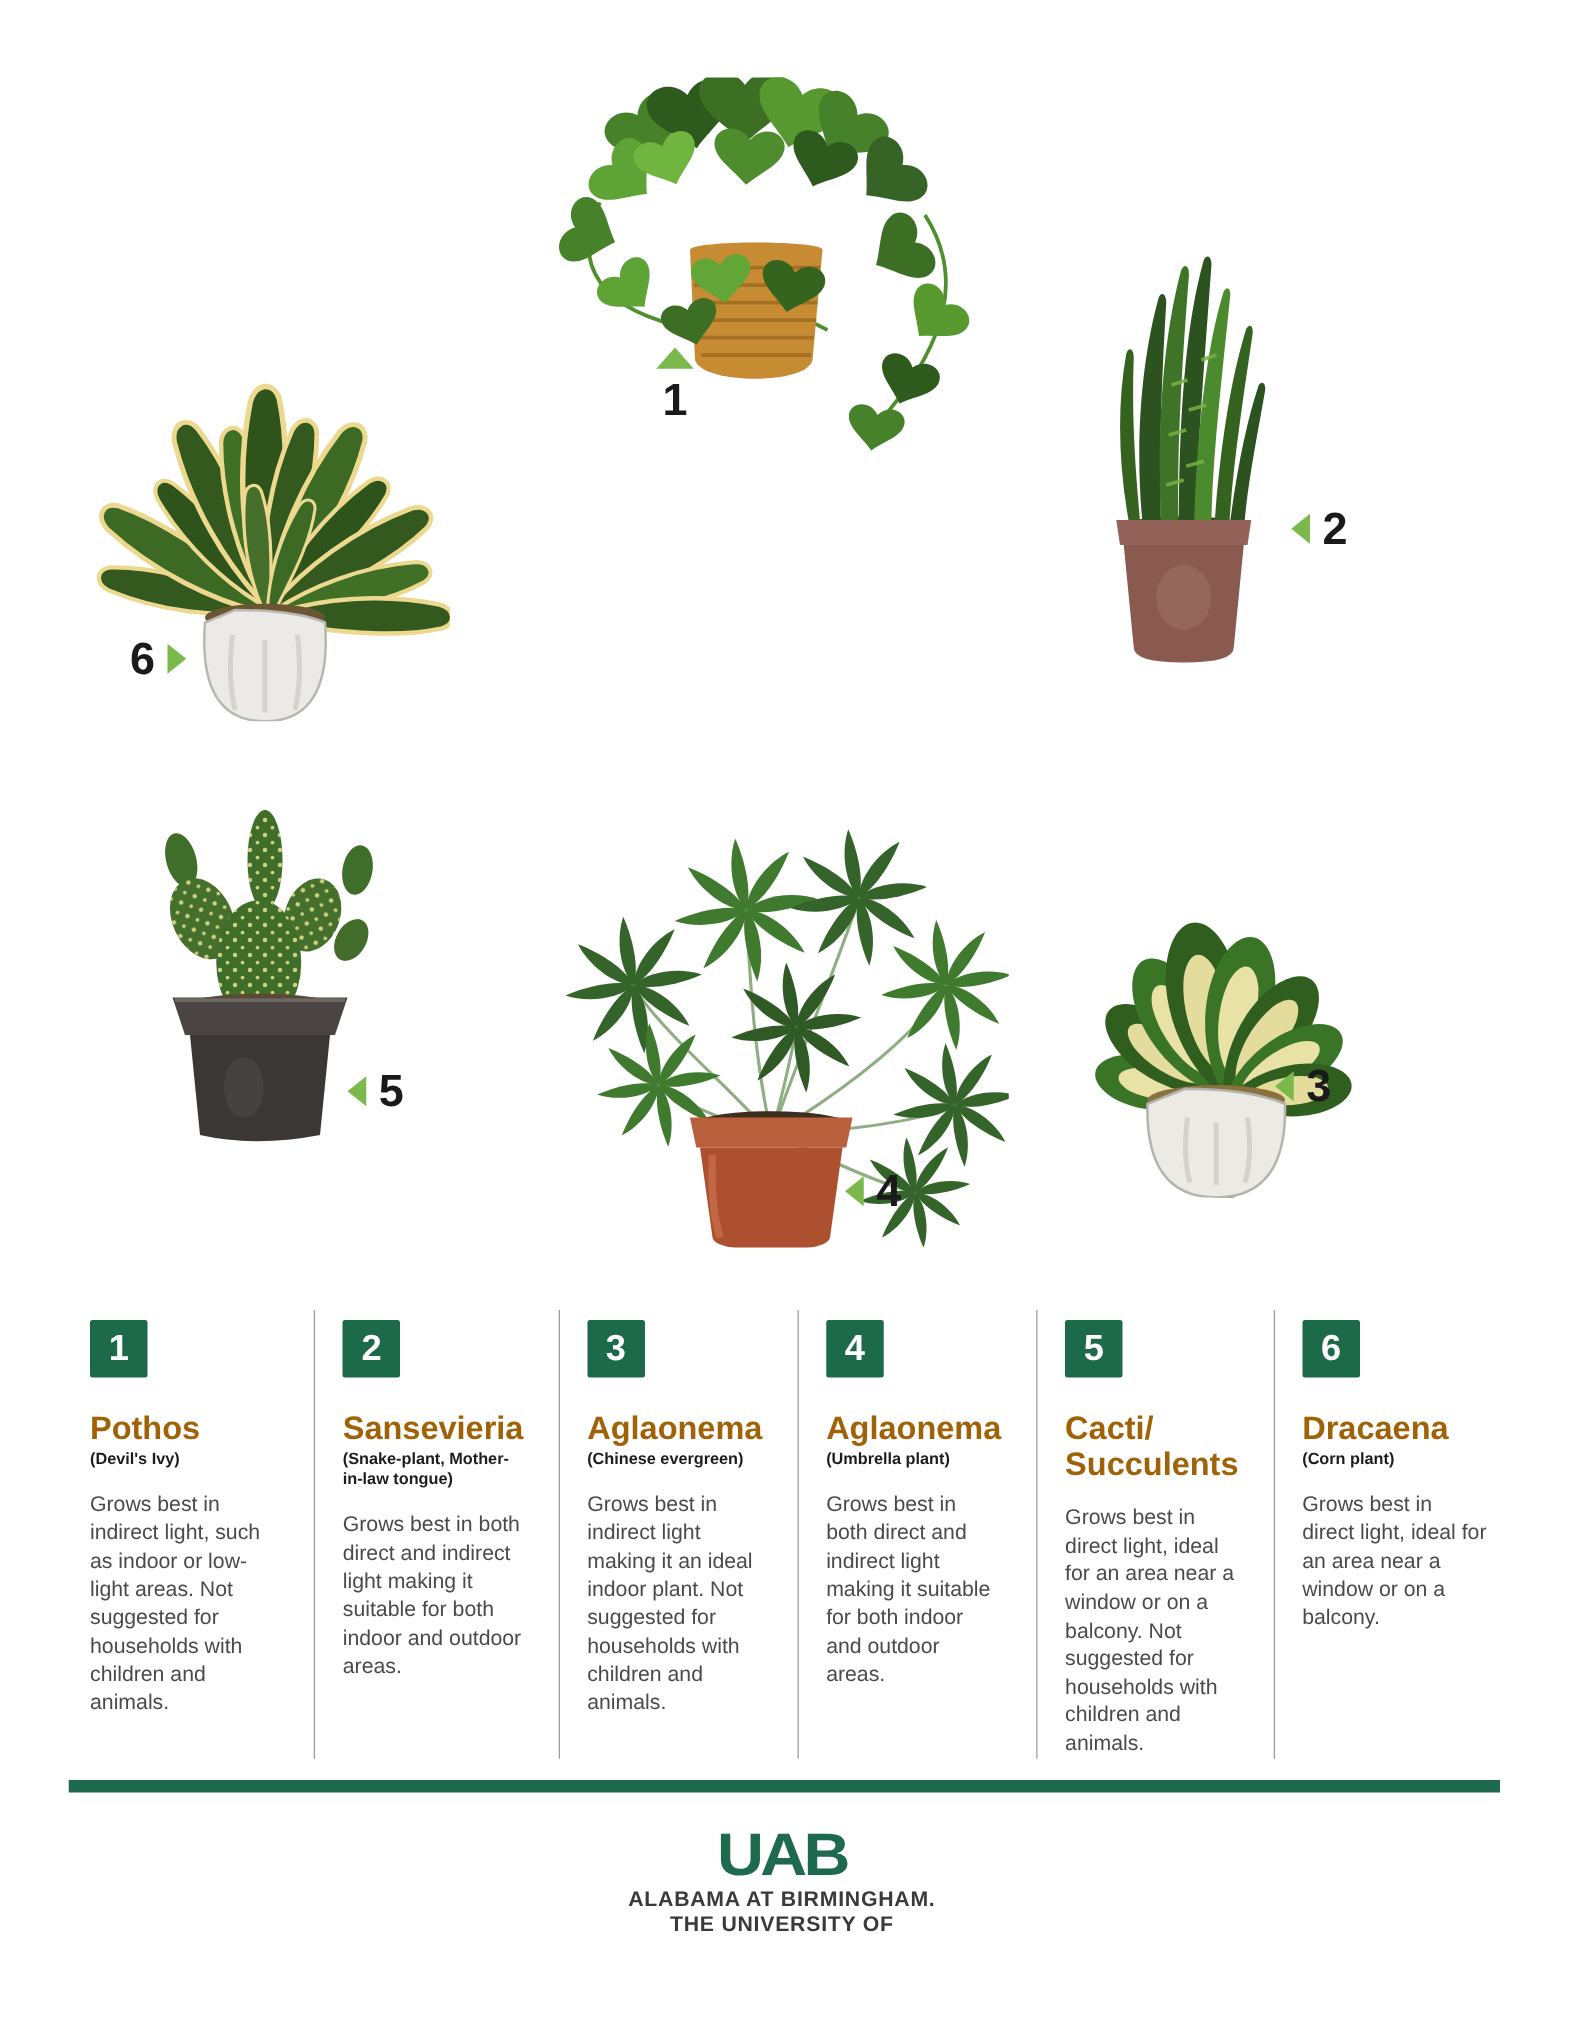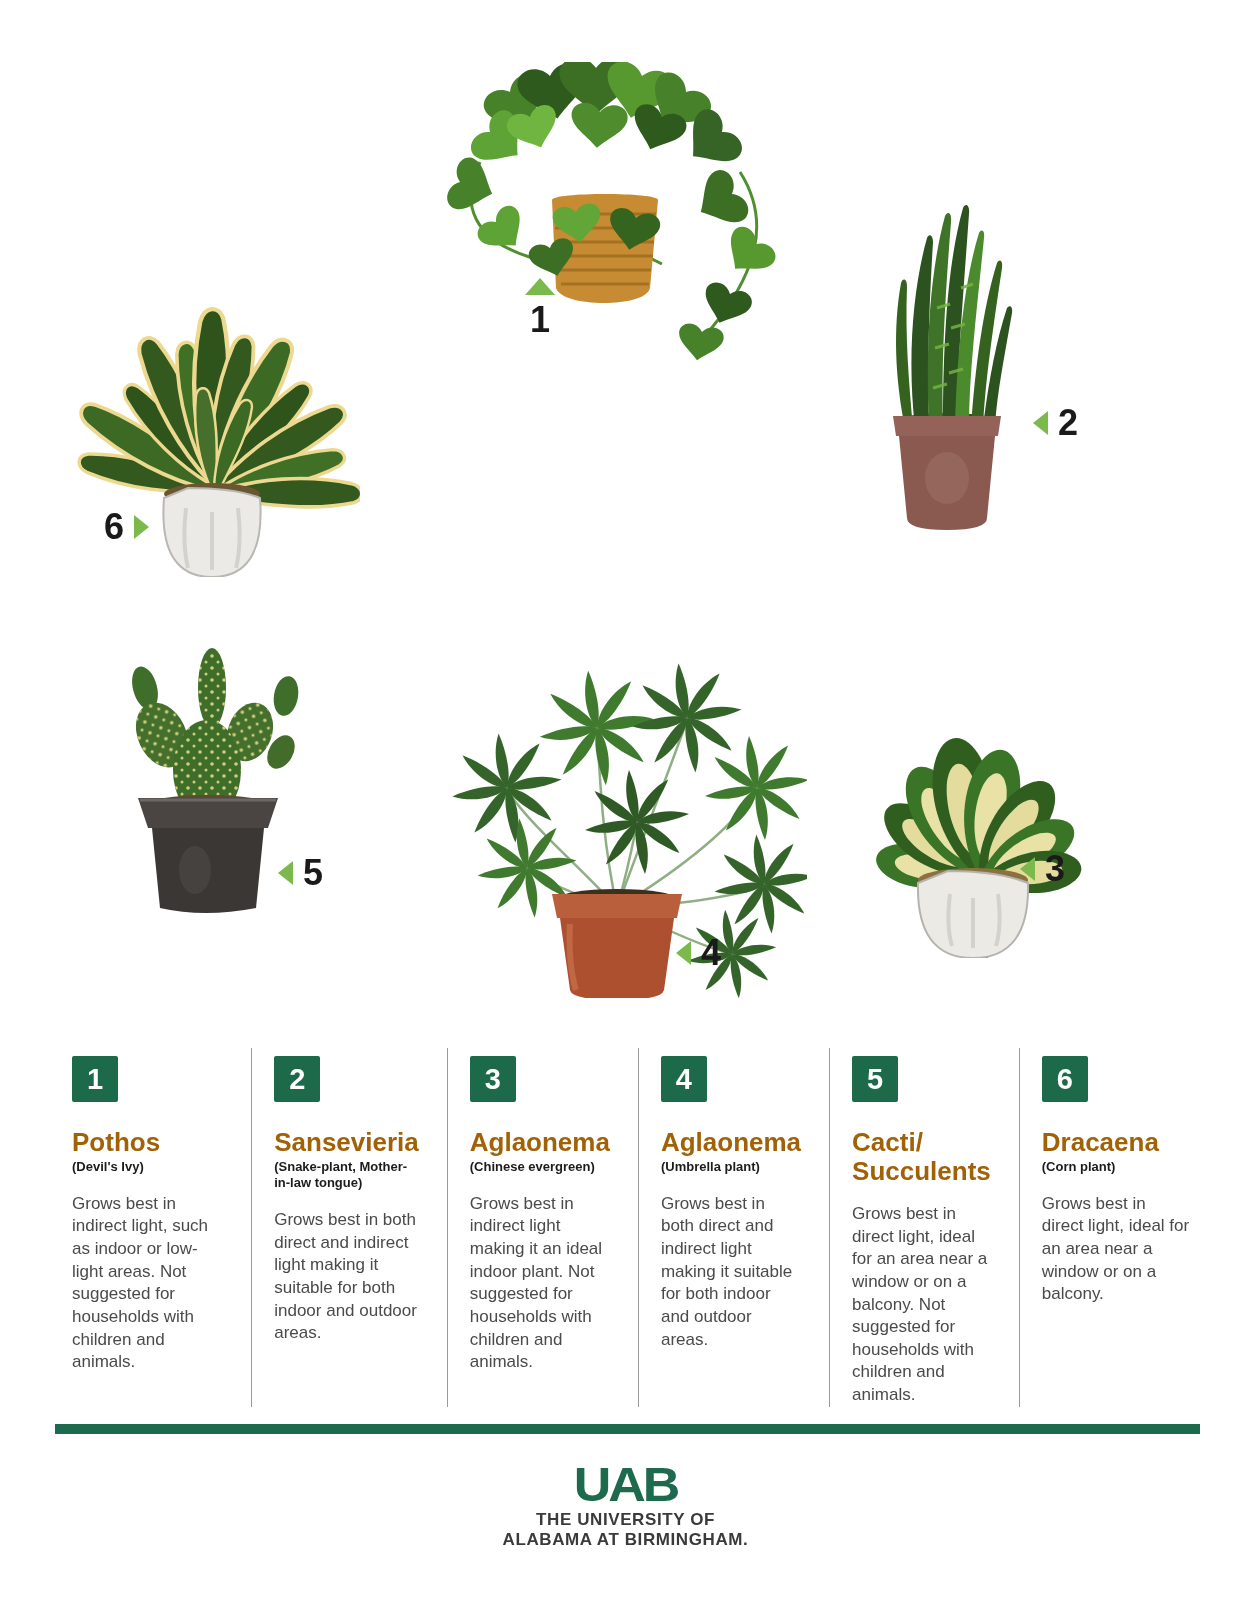--- a/index.html
+++ b/index.html
@@ -328,17 +328,17 @@
       <h3>Dracaena</h3>
       <h4>(Corn plant)</h4>
       <p>Grows best in direct light, ideal for an area near a window or on a balcony.</p>
     </div>
 
   </div>
 
   <div class="green-bar"></div>
   <div class="footer">
     <div class="uab-logo">UAB</div>
+    <div class="uni-line">ALABAMA AT BIRMINGHAM.</div>
     <div class="uni-line">THE UNIVERSITY OF</div>
-    <div class="uni-line">ALABAMA AT BIRMINGHAM.</div>
   </div>
 
 </div>
 
 </body></html>

